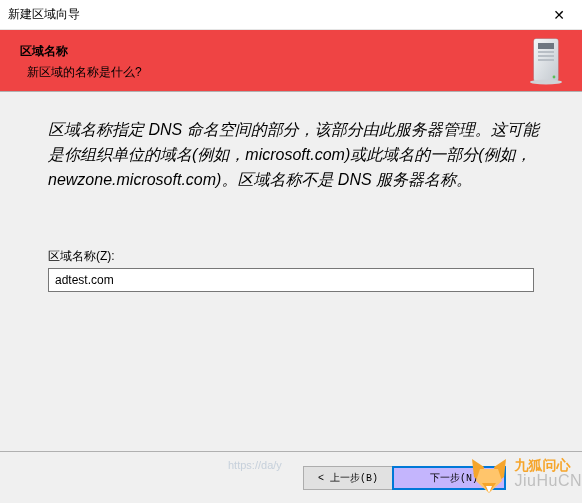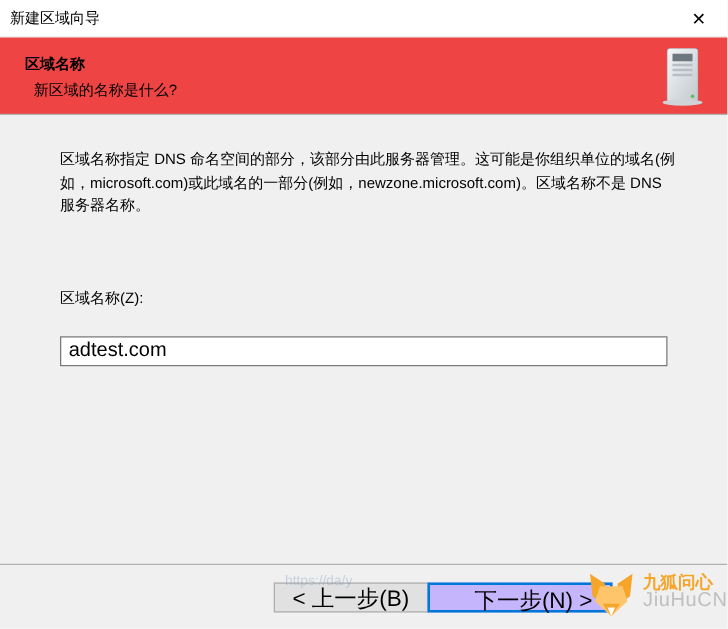--- a/index.html
+++ b/index.html
@@ -50,49 +50,49 @@
     height: 48px;
     flex-shrink: 0;
     margin-top: -2px;
   }
 
   .body-area {
     background: #f0f0f0;
     height: 359px;
     padding: 26px 40px 10px 48px;
   }
-  .description { line-height: 1.55; font-size: 12px; }
+  .description { line-height: 1.55; font-size: 16px; font-style: italic; }
   .field-block { margin-top: 56px; }
-  .field-label { margin-bottom: 22px; font-size: 12px; }
+  .field-label { margin-bottom: 3px; font-size: 12px; }
   .zone-input {
     width: 486px;
     height: 24px;
     padding: 2px 6px;
-    font-size: 16px;
+    font-size: 12px;
     font-family: inherit;
     border: 1px solid #777;
     background: #fff;
   }
 
   .footer {
     height: 52px;
     background: #f0f0f0;
     border-top: 1px solid #b0b0b0;
     display: flex;
     align-items: center;
     justify-content: flex-end;
     padding-right: 16px;
     gap: 0;
   }
   .btn {
     height: 24px;
     min-width: 90px;
     padding: 0 14px;
-    font-size: 18px;
-    font-family: Liberation Sans, sans-serif;
+    font-size: 10px;
+    font-family: Liberation Mono, monospace;
     background: #e1e1e1;
     border: 1px solid #adadad;
     cursor: default;
   }
   .btn-next {
     border: 2px solid #0078d7;
     background: #c4b5fd;
     margin-left: -1px;
     padding-left: 36px;
   }

